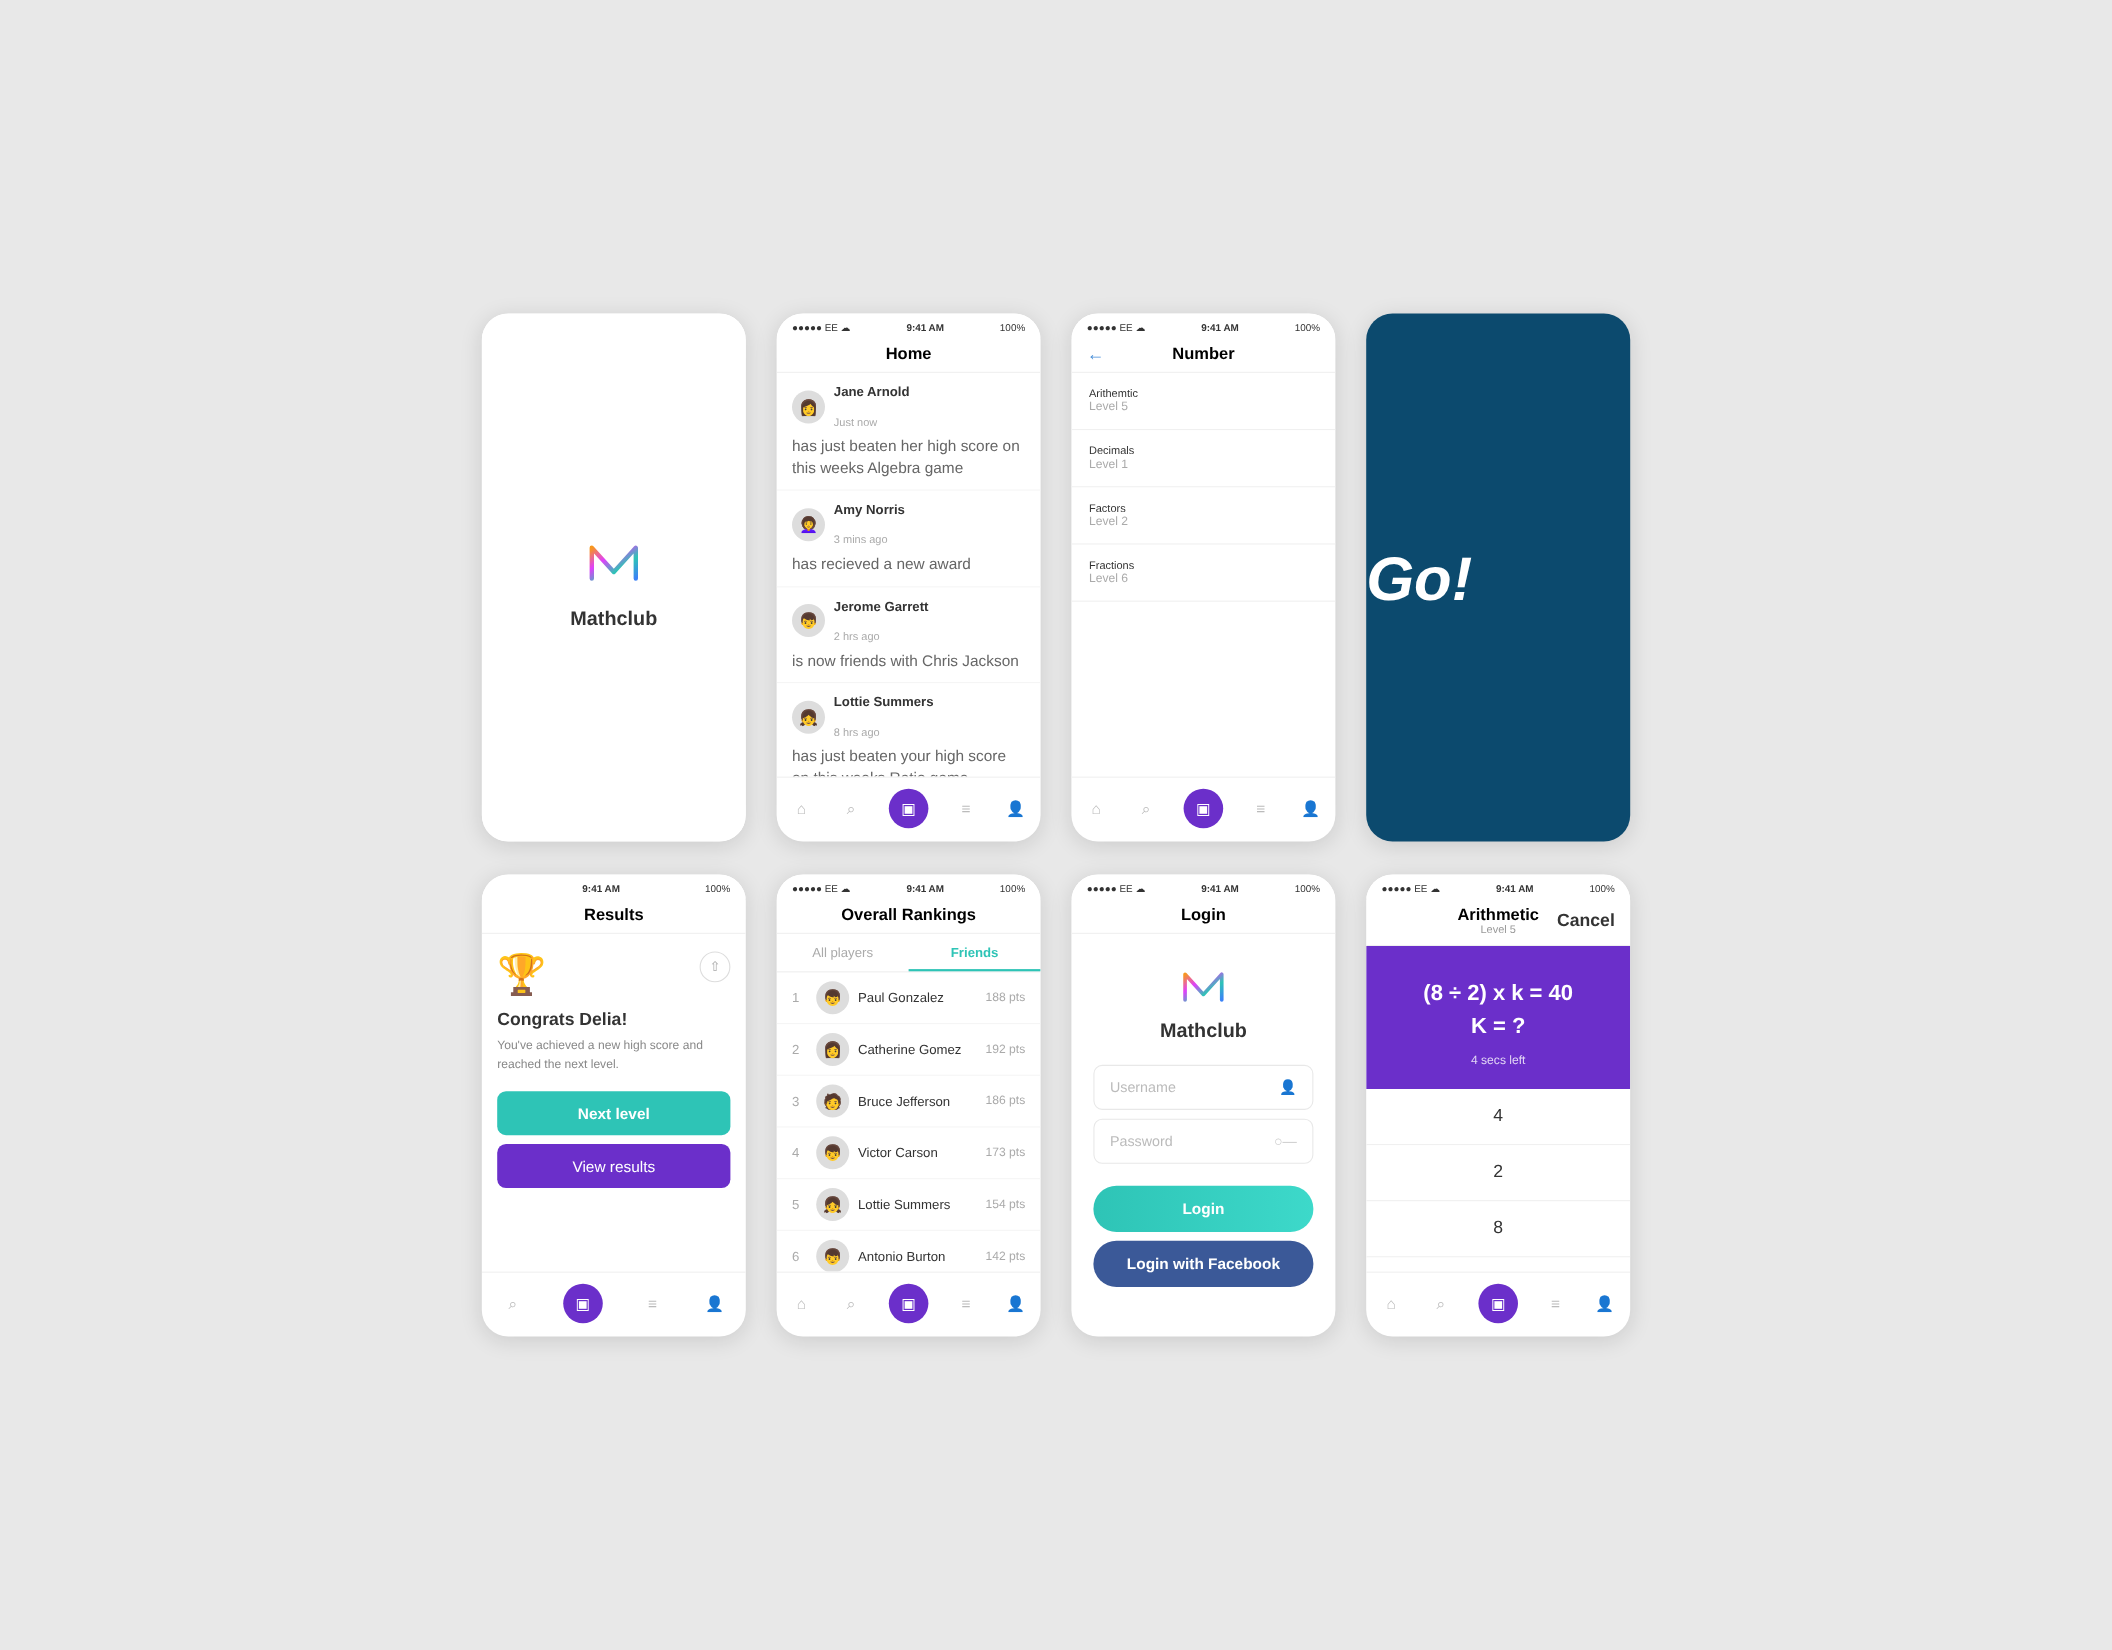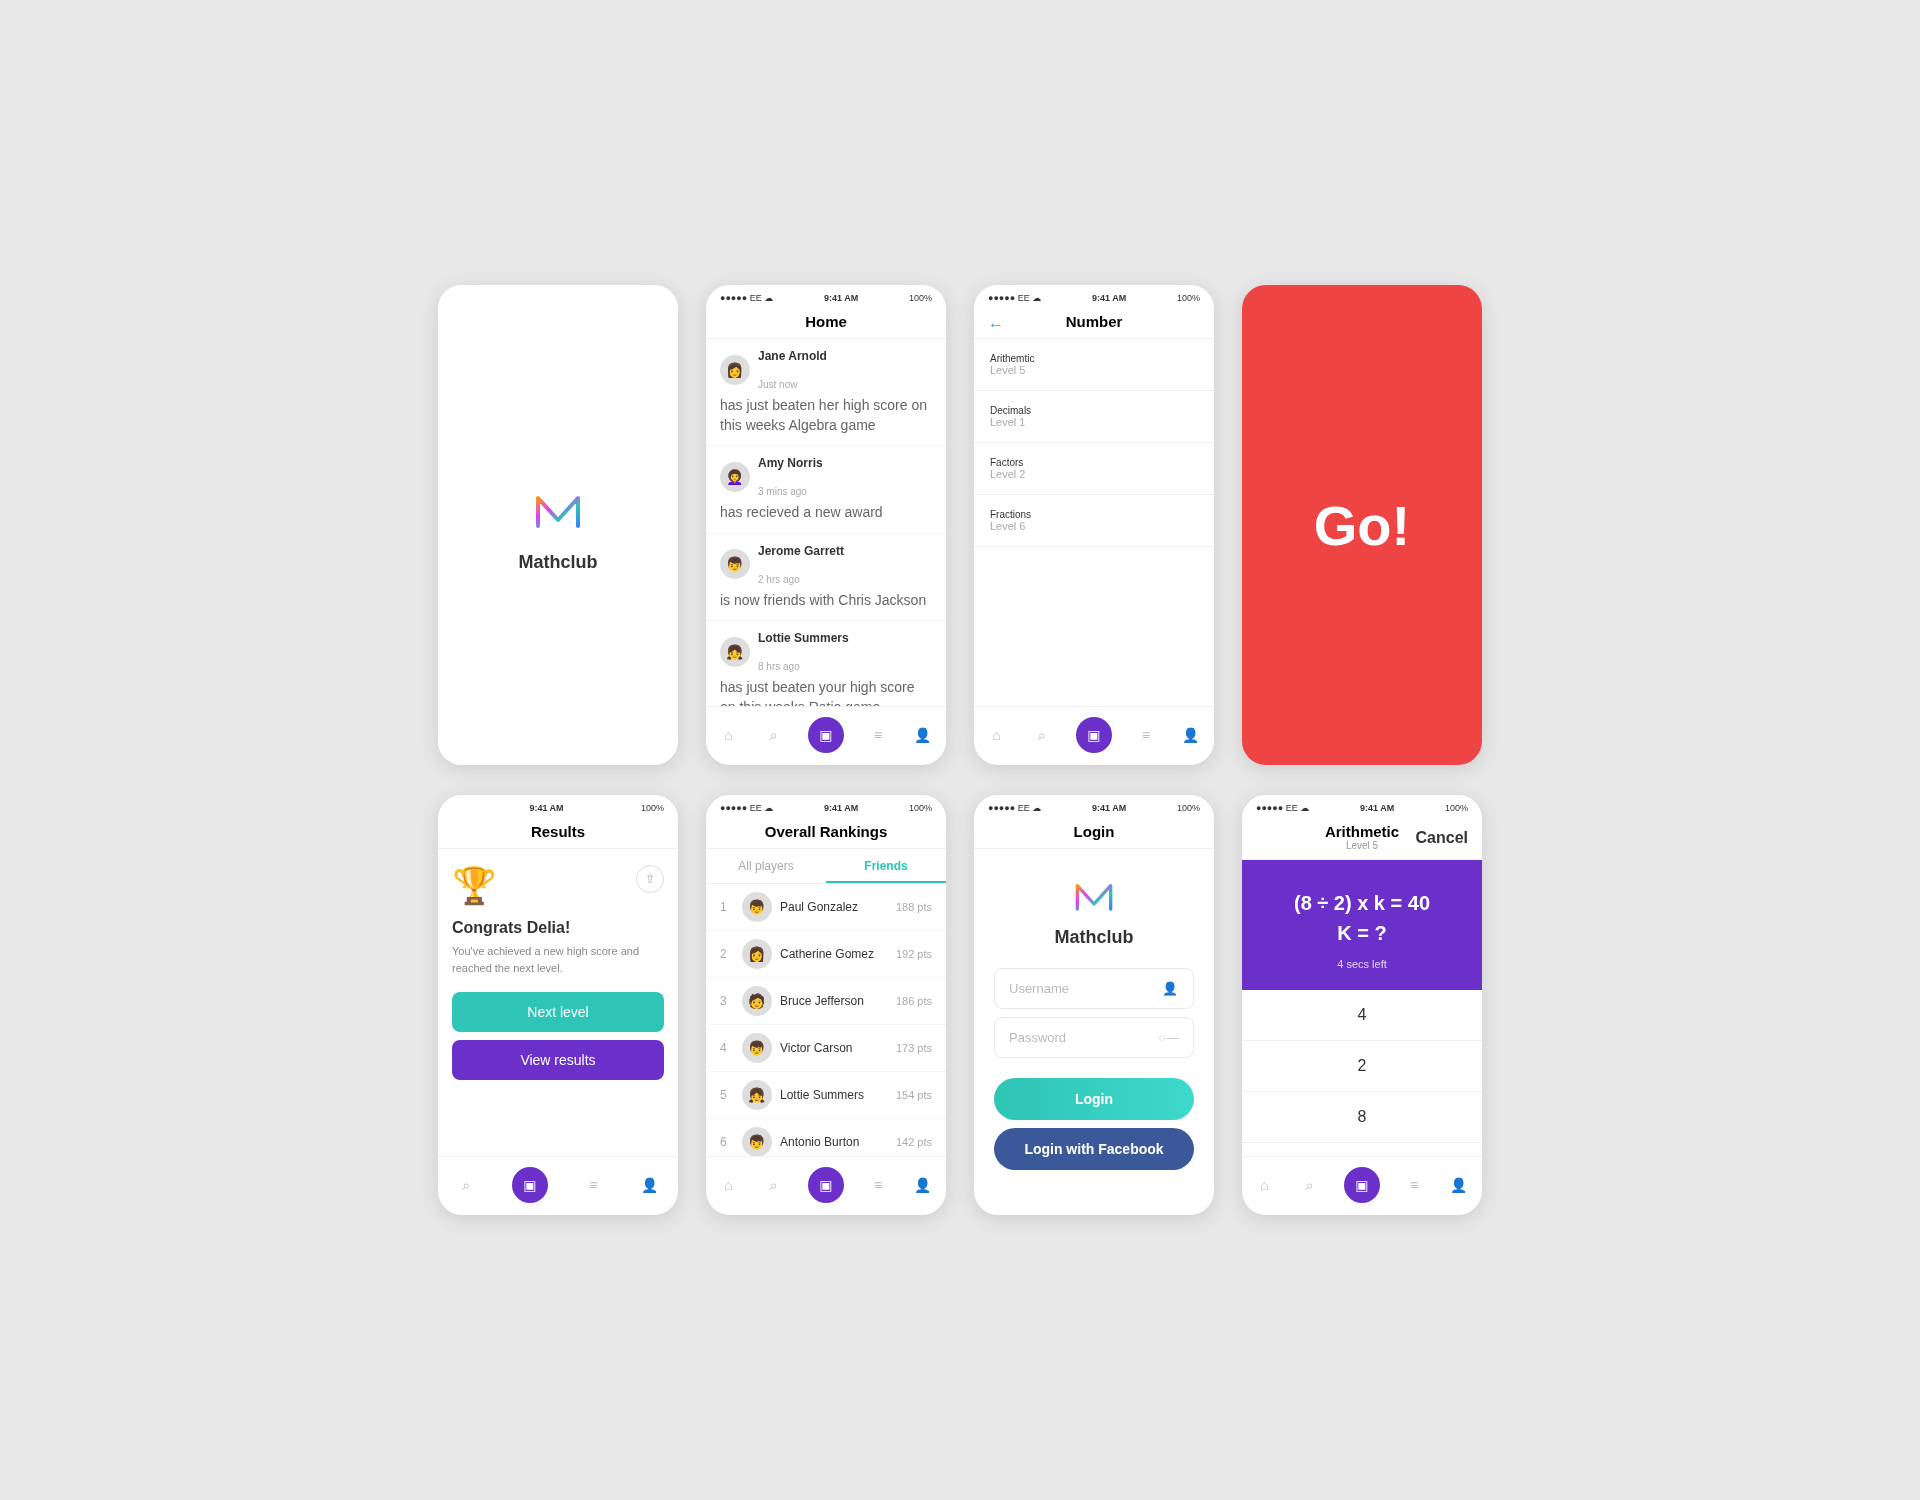--- a/index.html
+++ b/index.html
@@ -162,26 +162,26 @@
     .category-item {
       padding: 14px 16px;
       border-bottom: 1px solid #f0f0f0;
       cursor: pointer;
     }
     .category-name { font-size: 10px; font-weight: 500; color: #333; }
     .category-level { font-size: 11px; color: #aaa; }
 
     
     .go-screen {
-      background: #ef4444;
-      display: flex;
-      align-items: center;
+      background: #0c4a6e;
+      display: flex;
       justify-content: center;
       height: 100%;
       border-radius: 24px;
+      font-style: italic;
     }
     .go-text {
       font-size: 56px;
       font-weight: 700;
       color: #fff;
     }
 
     
     .results-content {
       flex: 1;
@@ -228,21 +228,21 @@
       margin-bottom: 16px;
     }
     .btn-teal {
       width: 100%;
       padding: 12px;
       background: #2ec4b6;
       border: none;
       border-radius: 8px;
       color: #fff;
       font-size: 14px;
-      font-weight: 400;
+      font-weight: 700;
       cursor: pointer;
       margin-bottom: 8px;
     }
     .btn-purple {
       width: 100%;
       padding: 12px;
       background: #6b2fca;
       border: none;
       border-radius: 8px;
       color: #fff;

